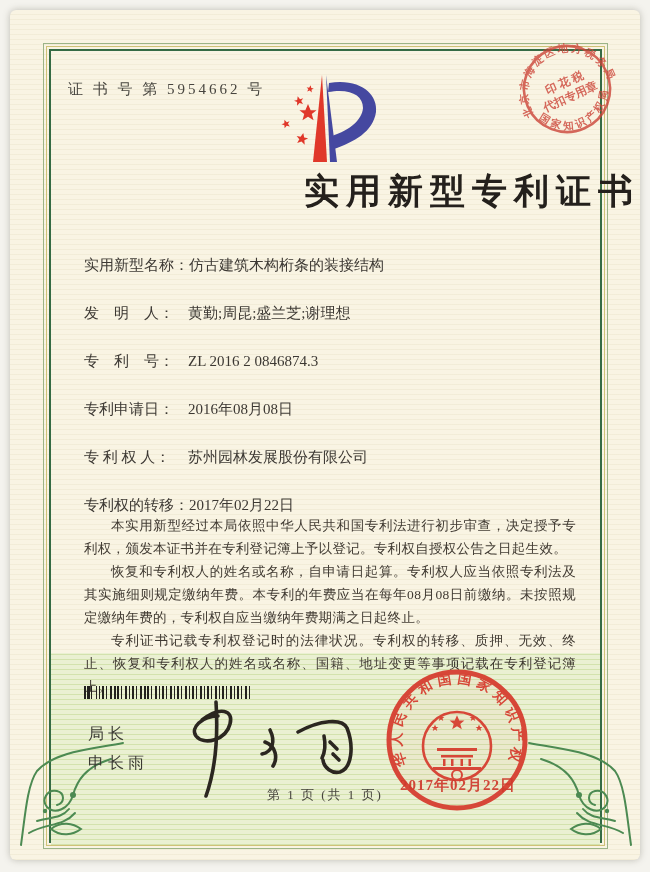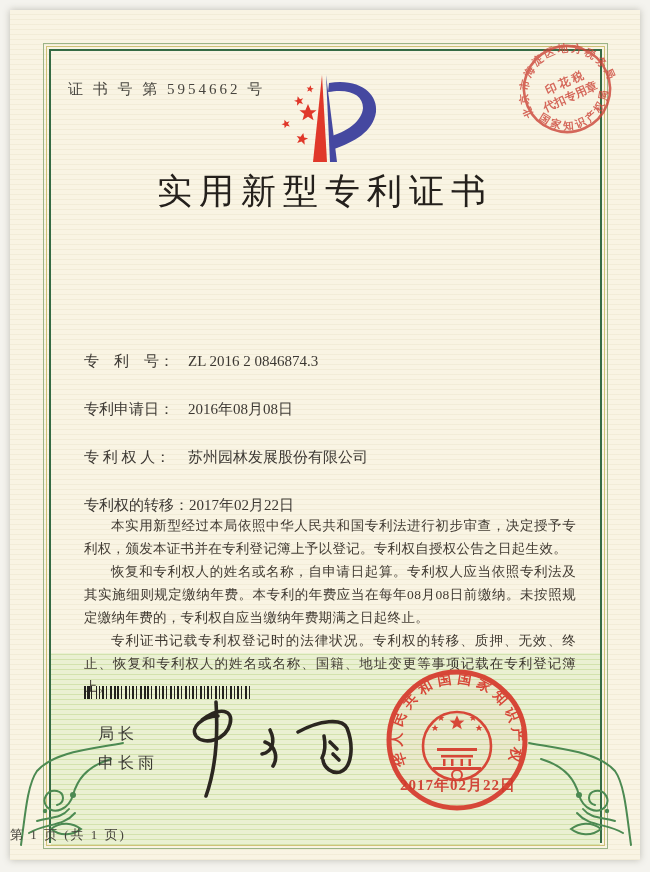--- a/index.html
+++ b/index.html
@@ -1,47 +1,47 @@
 <!DOCTYPE html>
 <html><head>
 <meta charset="utf-8">
 <style>
   html,body{margin:0;padding:0;}
   body{width:650px;height:872px;background:#e9e7e1;font-family:"Liberation Serif","DejaVu Serif",serif;}
   .photo{position:relative;width:650px;height:872px;background:#f4f3ee;overflow:hidden;}
   .page{position:absolute;left:10px;top:10px;right:10px;bottom:12px;
         background:#f9f4e3;
         background-image:repeating-linear-gradient(0deg, rgba(200,190,145,0.14) 0 1px, rgba(0,0,0,0) 1px 5px);
-        box-shadow:0 0 7px rgba(90,85,70,.35);}
+        box-shadow:0 0 7px rgba(90,85,70,.35);border-radius:6px;}
   .frame{position:absolute;pointer-events:none;}
   .frame-a{inset:33px 32px 11px 33px;border:1px solid #9cb487;}
   .frame-b{inset:36px 35px 14px 36px;border:1px solid #cfc177;}
   .frame-c{inset:39px 38px 17px 39px;border:2px solid #356b44;}
   .green-zone{position:absolute;left:41px;right:40px;top:643px;height:192px;
         background:#eaf0d2;
         background-image:repeating-linear-gradient(0deg,#d3e2ad 0 1px, rgba(0,0,0,0) 1px 5px);}
   .cert-no{position:absolute;left:58px;top:70px;font-size:15px;letter-spacing:3px;color:#47453f;}
-  .title{position:absolute;left:0;right:0;top:158px;text-align:center;font-size:35px;font-weight:400;
+  .title{position:absolute;left:0;right:0;top:158px;text-align:right;font-size:35px;font-weight:700;
          letter-spacing:7px;color:#24201c;}
   .field{position:absolute;left:74px;font-size:15px;color:#3c3833;white-space:nowrap;}
   .field .lab{display:inline-block;min-width:104px;}
   .f0{top:246px}.f1{top:294px}.f2{top:342px}.f3{top:390px}.f4{top:438px}.f5{top:486px}
   .paras{position:absolute;left:74px;width:492px;top:504px;font-size:13.5px;line-height:23px;
          color:#403a32;text-align:justify;}
   .paras p{margin:0;text-indent:2em;letter-spacing:.3px;}
   .barcode{position:absolute;left:74px;top:676px;width:166px;height:13px;
     background:repeating-linear-gradient(90deg,#23211e 0 1.5px,rgba(0,0,0,0) 1.5px 3px,#23211e 3px 5.5px,
       rgba(0,0,0,0) 5.5px 7px,#23211e 7px 8px,rgba(0,0,0,0) 8px 11.5px,#23211e 11.5px 13px,rgba(0,0,0,0) 13px 15px);}
-  .signer{position:absolute;left:88px;font-size:16px;letter-spacing:4px;color:#3b3a33;text-align:center;}
+  .signer{position:absolute;left:78px;font-size:16px;letter-spacing:4px;color:#3b3a33;text-align:center;}
   .s-title{top:714px}.s-name{top:743px}
   .sig-svg{position:absolute;left:162px;top:680px;}
   .seal-svg{position:absolute;left:373px;top:656px;opacity:.92;}
   .seal-date{position:absolute;left:378px;top:766px;width:140px;text-align:center;font-size:15px;
        font-weight:700;color:#cf3a2d;letter-spacing:1px;opacity:.92;}
-  .footer{position:absolute;left:0;right:0;top:816px;font-size:13px;
+  .footer{position:absolute;left:0;right:0;top:776px;text-align:center;font-size:13px;
        letter-spacing:2px;color:#46443c;}
   .tax-stamp{position:absolute;left:502px;top:24px;transform:rotate(-24deg);opacity:.8;}
   .logo-svg{position:absolute;left:256px;top:60px;}
   .fl{position:absolute;width:112px;height:112px;}
   .fl-left{left:5px;top:727px;}
   .fl-right{right:3px;top:727px;transform:scaleX(-1);}
 </style>
 </head>
 <body>
 
@@ -85,20 +85,22 @@
       <path d="M63,13 C95,8 112,25 110,42 C107,62 88,72 68,79 L66,66 C84,60 96,50 97,38 C97,25 84,18 62,22 Z" fill="#4548a0"></path>
       <use href="#starP" transform="translate(42,43) scale(0.9)" fill="#e0382a"></use>
       <use href="#starP" transform="translate(33,31) scale(0.5) rotate(-15)" fill="#e0382a"></use>
       <use href="#starP" transform="translate(44,19) scale(0.38) rotate(10)" fill="#e0382a"></use>
       <use href="#starP" transform="translate(20,54) scale(0.45) rotate(-20)" fill="#e0382a"></use>
       <use href="#starP" transform="translate(36,69) scale(0.62) rotate(12)" fill="#e0382a"></use>
     </svg>
 
     <div class="title">实用新型专利证书</div>
 
+    <div class="field f0"><span class="lab">实用新型名称：</span><span>仿古建筑木构桁条的装接结构</span></div>
+    <div class="field f1"><span class="lab">发　明　人：</span><span>黄勤;周昆;盛兰芝;谢理想</span></div>
     <div class="field f2"><span class="lab">专　利　号：</span><span>ZL 2016 2 0846874.3</span></div>
     <div class="field f3"><span class="lab">专利申请日：</span><span>2016年08月08日</span></div>
     <div class="field f4"><span class="lab">专 利 权 人：</span><span>苏州园林发展股份有限公司</span></div>
     <div class="field f5"><span class="lab">专利权的转移：</span><span>2017年02月22日</span></div>
 
     <div class="paras">
       <p>本实用新型经过本局依照中华人民共和国专利法进行初步审查，决定授予专利权，颁发本证书并在专利登记簿上予以登记。专利权自授权公告之日起生效。</p>
       <p>恢复和专利权人的姓名或名称，自申请日起算。专利权人应当依照专利法及其实施细则规定缴纳年费。本专利的年费应当在每年08月08日前缴纳。未按照规定缴纳年费的，专利权自应当缴纳年费期满之日起终止。</p>
       <p>专利证书记载专利权登记时的法律状况。专利权的转移、质押、无效、终止、恢复和专利权人的姓名或名称、国籍、地址变更等事项记载在专利登记簿上。</p>
     </div>

